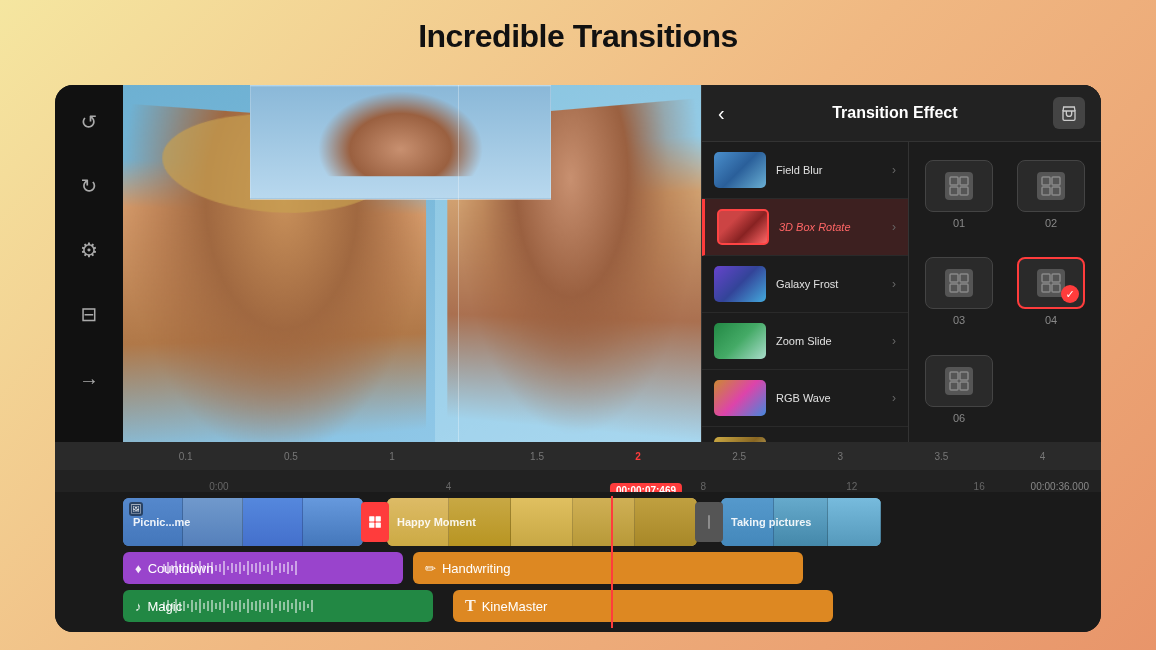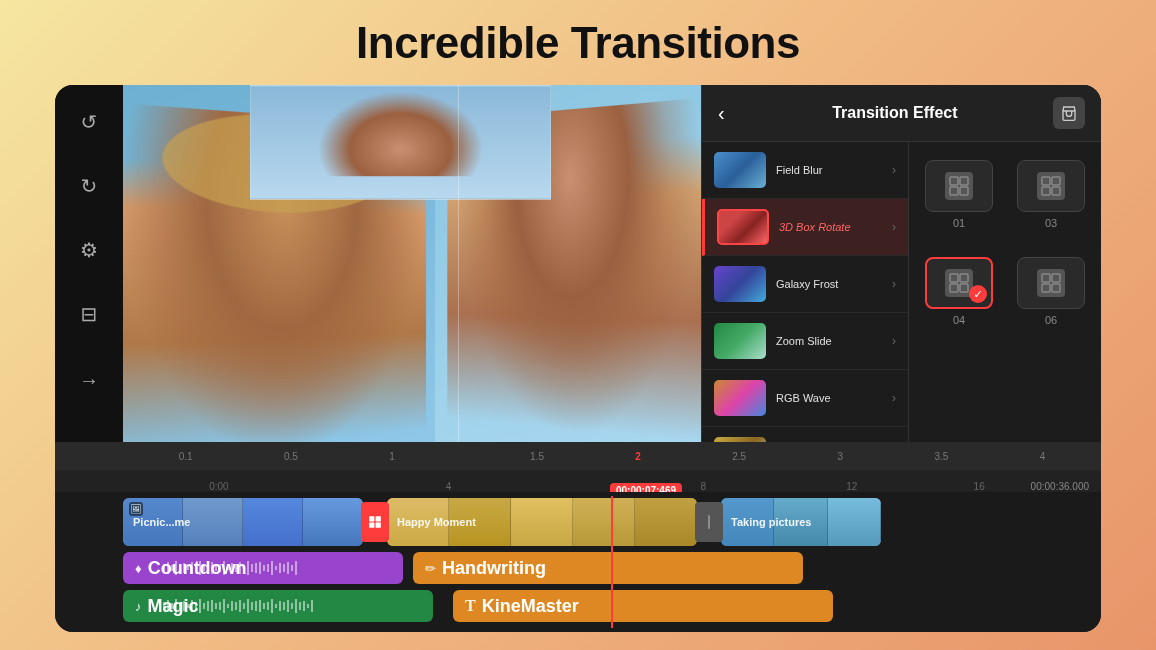--- a/index.html
+++ b/index.html
@@ -7,21 +7,21 @@
       width: 1156px;
       height: 650px;
       overflow: hidden;
       font-family: -apple-system, BlinkMacSystemFont, 'Helvetica Neue', sans-serif;
       background: linear-gradient(135deg, #f5e6a0 0%, #f0b882 50%, #e8956a 100%);
       position: relative;
     }
 
     .main-title {
       text-align: center;
-      font-size: 44px;
+      font-size: 32px;
       font-weight: 900;
       color: #111;
       padding-top: 18px;
       letter-spacing: -0.5px;
     }
 
     .app-container {
       position: absolute;
       top: 85px;
       left: 55px;
@@ -480,22 +480,22 @@
       margin-left: 20px;
     }
 
     .track-icon {
       font-size: 13px;
       color: rgba(255,255,255,0.9);
       z-index: 2;
     }
 
     .track-label {
-      font-size: 18px;
-      font-weight: 700;
+      font-size: 13px;
+      font-weight: 400;
       color: white;
       z-index: 2;
       white-space: nowrap;
     }
 
     
     .playhead-full {
       position: absolute;
       left: calc(50% - 1px);
       top: 0;
@@ -612,20 +612,33 @@
                   <rect x="3" y="3" width="8" height="8" rx="1"></rect>
                   <rect x="13" y="3" width="8" height="8" rx="1"></rect>
                   <rect x="3" y="13" width="8" height="8" rx="1"></rect>
                   <rect x="13" y="13" width="8" height="8" rx="1"></rect>
                 </svg>
               </div>
             </div>
             <span class="variant-num">01</span>
           </div>
 
+          <div class="variant-cell">
+            <div class="variant-thumb">
+              <div class="variant-thumb-inner">
+                <svg width="24" height="24" viewBox="0 0 24 24" fill="none" stroke="#888" stroke-width="1.5">
+                  <rect x="3" y="3" width="8" height="8" rx="1"></rect>
+                  <rect x="13" y="3" width="8" height="8" rx="1"></rect>
+                  <rect x="3" y="13" width="8" height="8" rx="1"></rect>
+                  <rect x="13" y="13" width="8" height="8" rx="1"></rect>
+                </svg>
+              </div>
+            </div>
+            <span class="variant-num">02</span>
+          </div>
 
           <div class="variant-cell">
             <div class="variant-thumb">
               <div class="variant-thumb-inner">
                 <svg width="24" height="24" viewBox="0 0 24 24" fill="none" stroke="#888" stroke-width="1.5">
                   <rect x="3" y="3" width="8" height="8" rx="1"></rect>
                   <rect x="13" y="3" width="8" height="8" rx="1"></rect>
                   <rect x="3" y="13" width="8" height="8" rx="1"></rect>
                   <rect x="13" y="13" width="8" height="8" rx="1"></rect>
                 </svg>

